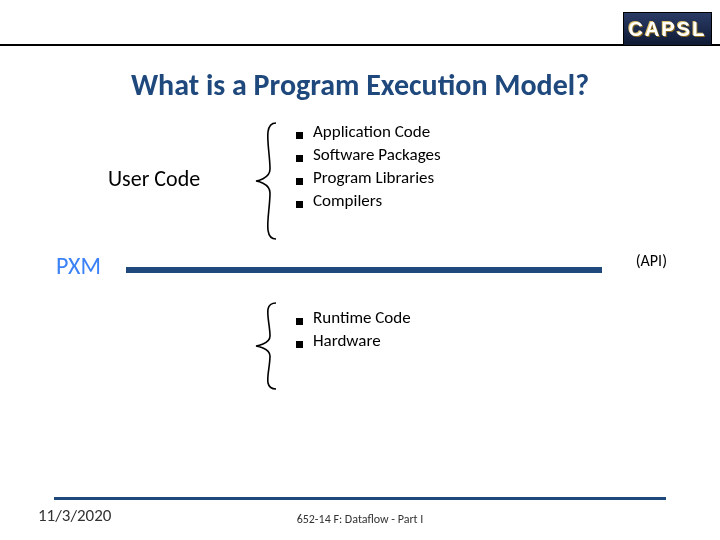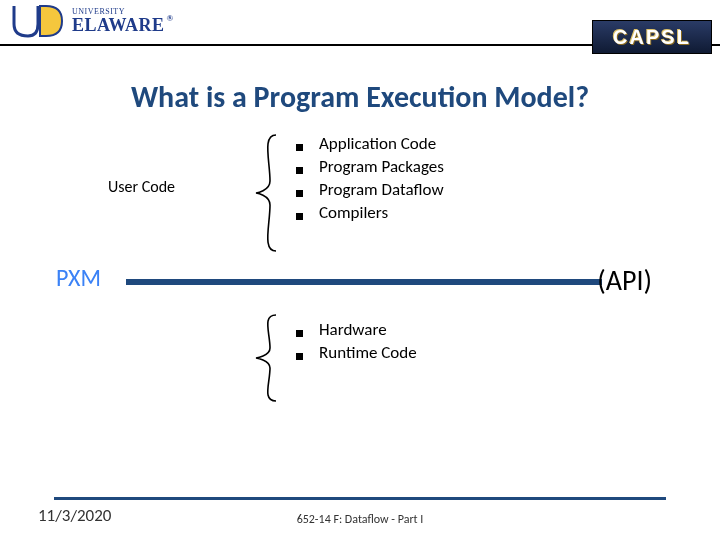--- a/index.html
+++ b/index.html
@@ -6,63 +6,48 @@
   html, body { width: 720px; height: 540px; font-family: Calibri, "Segoe UI", Arial, sans-serif; background: #fff; color: #000; }
   .slide { position: relative; width: 720px; height: 540px; }
   .header { position: relative; height: 46px; border-bottom: 2px solid #000; }
   .ud-logo { position: absolute; left: 8px; top: 2px; display: flex; align-items: center; gap: 6px; }
   .ud-mono { width: 58px; height: 38px; position: relative; }
   .ud-mono svg { display: block; }
   .ud-text { font-family: Georgia, serif; color: #1f3b8a; line-height: 1; }
   .ud-top { font-size: 8px; letter-spacing: 0.5px; }
   .ud-bot { font-size: 18px; font-weight: 600; letter-spacing: 0.5px; display: flex; align-items: flex-start; }
   .ud-bot .sub { font-size: 9px; position: relative; top: -2px; margin-left: 2px; }
-  .capsl { position: absolute; right: 8px; top: 20px; width: 120px; height: 34px; border: 1px solid #000; background: linear-gradient(#2a3b66, #0f1a33); display: flex; align-items: center; justify-content: center; }
+  .capsl { position: absolute; right: 8px; top: 12px; width: 89px; height: 34px; border: 1px solid #000; background: linear-gradient(#2a3b66, #0f1a33); display: flex; align-items: center; justify-content: center; }
   .capsl span { font-family: Arial, sans-serif; font-weight: 900; font-size: 20px; color: #fff; letter-spacing: 2px; text-shadow: 1px 1px 0 #8a6a1f, -1px -1px 0 #dfc36a; }
-  .title { color: #1f497d; font-size: 30px; font-weight: 700; text-align: center; margin-top: 32px; }
+  .title { color: #1f497d; font-size: 30px; font-weight: 700; text-align: center; margin-top: 20px; }
   .content { position: relative; width: 100%; height: 400px; }
-  .label-user { position: absolute; left: 108px; top: 62px; font-size: 16px; color: #000; }
+  .label-user { position: absolute; left: 108px; top: 62px; font-size: 22px; color: #000; }
   .label-system { position: absolute; left: 124px; top: 232px; font-size: 22px; color: #000; }
   .label-pxm { position: absolute; left: 56px; top: 148px; font-size: 24px; color: #3b82f6; }
-  .label-api { position: absolute; right: 68px; top: 148px; font-size: 28px; color: #000; }
+  .label-api { position: absolute; right: 53px; top: 148px; font-size: 16px; color: #000; }
   .pxm-bar { position: absolute; left: 126px; top: 164px; width: 476px; height: 6px; background: #1f497d; }
   .brace { position: absolute; stroke: #000; fill: none; stroke-width: 1.6; }
   .brace1 { left: 254px; top: 18px; }
   .brace2 { left: 254px; top: 198px; }
   .list { position: absolute; left: 296px; color: #000; font-size: 17px; line-height: 1.35; }
   .list1 { top: 18px; }
   .list2 { top: 204px; }
-  .list .bulleted { display: flex; align-items: baseline; gap: 16px; }
+  .list .bulleted { display: flex; align-items: baseline; gap: 10px; }
   .bullet-sq { display: inline-block; width: 7px; height: 7px; background: #000; flex: none; position: relative; top: 2px; }
   .footer { position: absolute; left: 0; bottom: 0; width: 100%; }
   .footer-rule { position: absolute; left: 54px; right: 54px; bottom: 40px; height: 3px; background: #1f497d; }
   .footer-date { position: absolute; left: 38px; bottom: 14px; font-size: 17px; color: #333; }
   .footer-title { position: absolute; left: 0; right: 0; bottom: 14px; text-align: center; font-size: 12px; color: #333; }
 </style>
 </head>
 <body>
 
 <div class="slide">
 
   <div class="header">
-    <div class="ud-logo">
-      <div class="ud-mono">
-        <svg width="58" height="38" viewBox="0 0 58 38">
-          <path d="M6 4 L6 22 Q6 34 20 34 Q30 34 30 22 L30 4" stroke="#1f3b8a" stroke-width="3" fill="none"></path>
-          <path d="M32 4 L32 34 L38 34 Q54 34 54 19 Q54 4 38 4 Z" fill="#f5c73d" stroke="#1f3b8a" stroke-width="2"></path>
-        </svg>
-      </div>
-      <div class="ud-text">
-        <div class="ud-top">UNIVERSITY</div>
-        <div class="ud-bot">
-            <span>ELAWARE</span>
-            <span class="sub">®</span>
-          </div>
-      </div>
-    </div>
     <div class="capsl">
       <span>CAPSL</span>
     </div>
   </div>
 
   <h1 class="title">What is a Program Execution Model?</h1>
 
   <div class="content">
 
     <div class="label-user">User Code</div>
@@ -71,49 +56,49 @@
       <path d="M22 2 C8 2 16 28 16 48 C16 58 2 60 2 60 C2 60 16 62 16 72 C16 92 8 118 22 118"></path>
     </svg>
 
     <div class="list list1">
       <div class="bulleted">
           <span class="bullet-sq"></span>
           <span>Application Code</span>
         </div>
       <div class="bulleted">
           <span class="bullet-sq"></span>
-          <span>Program Packages</span>
+          <span>Software Packages</span>
         </div>
       <div class="bulleted">
           <span class="bullet-sq"></span>
-          <span>Program Dataflow</span>
+          <span>Program Libraries</span>
         </div>
       <div class="bulleted">
           <span class="bullet-sq"></span>
           <span>Compilers</span>
         </div>
     </div>
 
     <div class="label-pxm">PXM</div>
     <div class="pxm-bar"></div>
     <div class="label-api">(API)</div>
 
 
     <svg class="brace brace2" width="28" height="90" viewBox="0 0 28 90">
       <path d="M22 2 C8 2 16 20 16 35 C16 43 2 45 2 45 C2 45 16 47 16 55 C16 70 8 88 22 88"></path>
     </svg>
 
     <div class="list list2">
       <div class="bulleted">
           <span class="bullet-sq"></span>
-          <span>Hardware</span>
+          <span>Runtime Code</span>
         </div>
       <div class="bulleted">
           <span class="bullet-sq"></span>
-          <span>Runtime Code</span>
+          <span>Hardware</span>
         </div>
     </div>
 
   </div>
 
   <div class="footer">
     <div class="footer-rule"></div>
     <div class="footer-date">11/3/2020</div>
     <div class="footer-title">652-14 F: Dataflow - Part I</div>
   </div>

